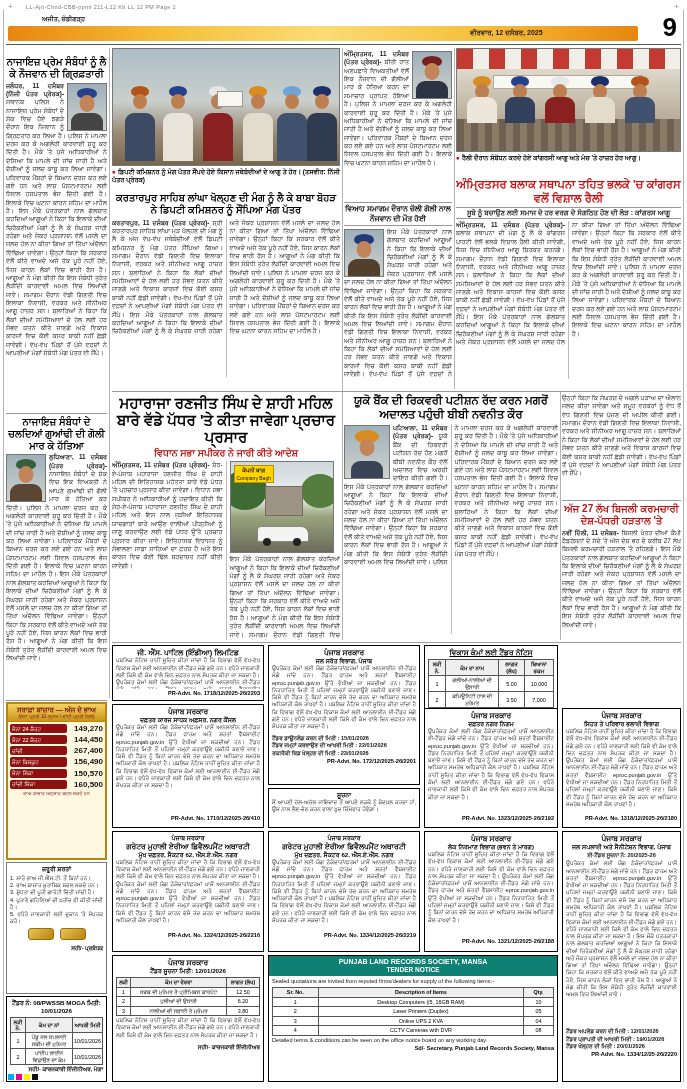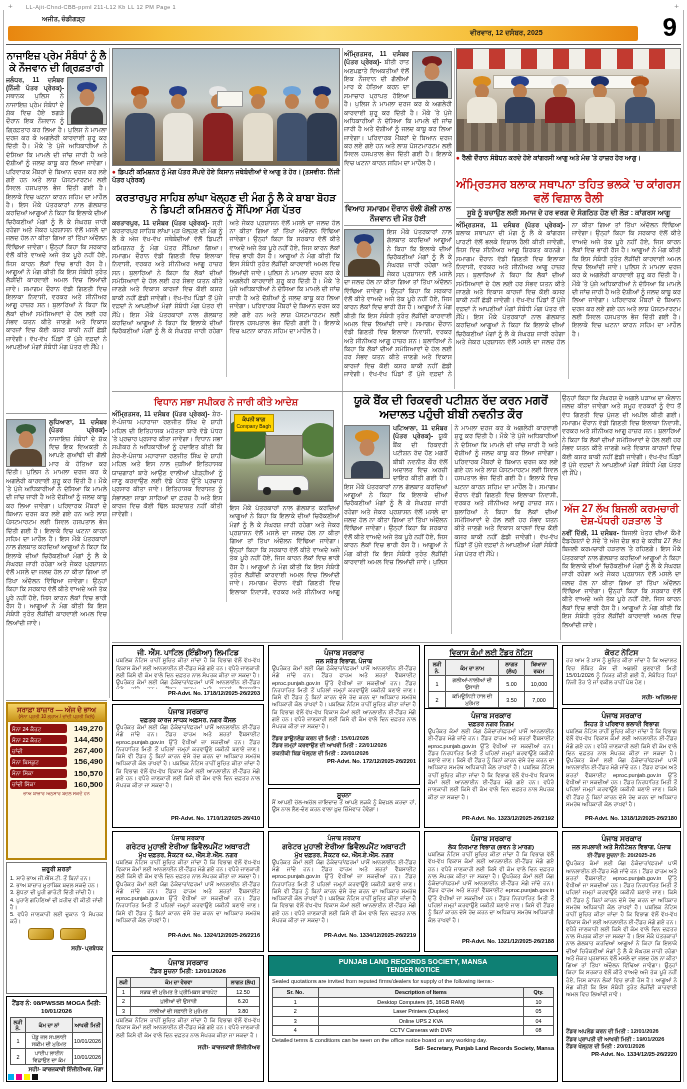--- a/index.html
+++ b/index.html
@@ -65,21 +65,21 @@
   <div class="abs reg" style="top:2px;left:8px">+</div>
   <div class="abs reg" style="top:2px;right:8px">+</div>
   <div class="abs" style="top:4px;left:26px;font-size:5.5px;color:#777;letter-spacing:.4px">LL-Ajit-Chnd-CBB-ppml   211-L12 Kb   LL 12 PM   Page 1</div>
 
   <div class="abs" style="top:15px;left:42px;font-size:6.5px;font-weight:bold;color:#222">ਅਜੀਤ, ਚੰਡੀਗੜ੍ਹ</div>
   <div class="abs" style="top:26px;left:8px;width:630px;height:15px;background:linear-gradient(90deg,#e8860f 0%,#f6bf3a 25%,#fbdc74 50%,#f6bf3a 75%,#e8860f 100%);border-radius:2px"></div>
   <div class="abs" style="top:29px;left:470px;font-size:7px;font-weight:bold;color:#1a1a1a">ਵੀਰਵਾਰ, 12 ਦਸੰਬਰ, 2025</div>
   <div class="abs" style="top:12px;right:10px;font-size:26px;font-weight:bold;color:#000">9</div>
   <div class="rule-h" style="top:44px;left:6px;width:675px;background:#555"></div>
 
-  <div class="abs" style="top:50px;left:6px;width:101px;height:363px;overflow:hidden">
+  <div class="abs" style="top:56px;left:6px;width:101px;height:363px;overflow:hidden">
     <div class="hl h10">ਨਾਜਾਇਜ਼ ਪ੍ਰੇਮ ਸੰਬੰਧਾਂ ਨੂੰ ਲੈ ਕੇ ਨੌਜਵਾਨ ਦੀ ਗ੍ਰਿਫ਼ਤਾਰੀ</div>
     <div class="t6 jt" style="margin-top:2px">
       <div class="mini-photo">
           <span class="turban" style="background:#27408b"></span>
           <span class="head"></span>
           <span class="torso" style="background:#444"></span>
         </div>
       <span class="b">ਜਲੰਧਰ, 11 ਦਸੰਬਰ (ਨਿੱਜੀ ਪੱਤਰ ਪ੍ਰੇਰਕ)-</span>
       <span>ਸਥਾਨਕ ਪੁਲਿਸ ਨੇ ਨਾਜਾਇਜ਼ ਪ੍ਰੇਮ ਸੰਬੰਧਾਂ ਦੇ ਸ਼ੱਕ ਵਿਚ ਹੋਏ ਝਗੜੇ ਦੌਰਾਨ ਇਕ ਨੌਜਵਾਨ ਨੂੰ ਗ੍ਰਿਫ਼ਤਾਰ ਕਰ ਲਿਆ ਹੈ। ਪੁਲਿਸ ਨੇ ਮਾਮਲਾ ਦਰਜ ਕਰ ਕੇ ਅਗਲੇਰੀ ਕਾਰਵਾਈ ਸ਼ੁਰੂ ਕਰ ਦਿੱਤੀ ਹੈ। ਮੌਕੇ 'ਤੇ ਪੁੱਜੇ ਅਧਿਕਾਰੀਆਂ ਨੇ ਦੱਸਿਆ ਕਿ ਮਾਮਲੇ ਦੀ ਜਾਂਚ ਜਾਰੀ ਹੈ ਅਤੇ ਦੋਸ਼ੀਆਂ ਨੂੰ ਜਲਦ ਕਾਬੂ ਕਰ ਲਿਆ ਜਾਵੇਗਾ। ਪਰਿਵਾਰਕ ਮੈਂਬਰਾਂ ਦੇ ਬਿਆਨ ਦਰਜ ਕਰ ਲਏ ਗਏ ਹਨ ਅਤੇ ਲਾਸ਼ ਪੋਸਟਮਾਰਟਮ ਲਈ ਸਿਵਲ ਹਸਪਤਾਲ ਭੇਜ ਦਿੱਤੀ ਗਈ ਹੈ। ਇਲਾਕੇ ਵਿਚ ਘਟਨਾ ਕਾਰਨ ਸਹਿਮ ਦਾ ਮਾਹੌਲ ਹੈ। ਇਸ ਮੌਕੇ ਪੱਤਰਕਾਰਾਂ ਨਾਲ ਗੱਲਬਾਤ ਕਰਦਿਆਂ ਆਗੂਆਂ ਨੇ ਕਿਹਾ ਕਿ ਇਲਾਕੇ ਦੀਆਂ ਚਿਰੋਕਣੀਆਂ ਮੰਗਾਂ ਨੂੰ ਲੈ ਕੇ ਸੰਘਰਸ਼ ਜਾਰੀ ਰਹੇਗਾ ਅਤੇ ਜੇਕਰ ਪ੍ਰਸ਼ਾਸਨ ਵੱਲੋਂ ਮਸਲੇ ਦਾ ਜਲਦ ਹੱਲ ਨਾ ਕੀਤਾ ਗਿਆ ਤਾਂ ਤਿੱਖਾ ਅੰਦੋਲਨ ਵਿੱਢਿਆ ਜਾਵੇਗਾ। ਉਨ੍ਹਾਂ ਕਿਹਾ ਕਿ ਸਰਕਾਰ ਵੱਲੋਂ ਕੀਤੇ ਵਾਅਦੇ ਅਜੇ ਤੱਕ ਪੂਰੇ ਨਹੀਂ ਹੋਏ, ਜਿਸ ਕਾਰਨ ਲੋਕਾਂ ਵਿਚ ਭਾਰੀ ਰੋਸ ਹੈ। ਆਗੂਆਂ ਨੇ ਮੰਗ ਕੀਤੀ ਕਿ ਇਸ ਸੰਬੰਧੀ ਤੁਰੰਤ ਲੋੜੀਂਦੀ ਕਾਰਵਾਈ ਅਮਲ ਵਿਚ ਲਿਆਂਦੀ ਜਾਵੇ। ਸਮਾਗਮ ਦੌਰਾਨ ਵੱਡੀ ਗਿਣਤੀ ਵਿਚ ਇਲਾਕਾ ਨਿਵਾਸੀ, ਵਰਕਰ ਅਤੇ ਸੀਨੀਅਰ ਆਗੂ ਹਾਜ਼ਰ ਸਨ। ਬੁਲਾਰਿਆਂ ਨੇ ਕਿਹਾ ਕਿ ਲੋਕਾਂ ਦੀਆਂ ਸਮੱਸਿਆਵਾਂ ਦੇ ਹੱਲ ਲਈ ਹਰ ਸੰਭਵ ਯਤਨ ਕੀਤੇ ਜਾਣਗੇ ਅਤੇ ਵਿਕਾਸ ਕਾਰਜਾਂ ਵਿਚ ਕੋਈ ਕਸਰ ਬਾਕੀ ਨਹੀਂ ਛੱਡੀ ਜਾਵੇਗੀ। ਵੱਖ-ਵੱਖ ਪਿੰਡਾਂ ਤੋਂ ਪੁੱਜੇ ਵਫ਼ਦਾਂ ਨੇ ਆਪਣੀਆਂ ਮੰਗਾਂ ਸੰਬੰਧੀ ਮੰਗ ਪੱਤਰ ਵੀ ਸੌਂਪੇ।</span>
     </div>
@@ -186,20 +186,21 @@
   <div class="abs" style="top:178px;left:456px;width:225px;height:211px;overflow:hidden">
     <div class="hl h11 redhl">ਅੰਮ੍ਰਿਤਸਰ ਬਲਾਕ ਸਥਾਪਨਾ ਤਹਿਤ ਭਲਕੇ 'ਚ ਕਾਂਗਰਸ ਵਲੋਂ ਵਿਸ਼ਾਲ ਰੈਲੀ</div>
     <div class="deck">ਸੂਬੇ ਨੂੰ ਬਚਾਉਣ ਲਈ ਸਮਾਜ ਦੇ ਹਰ ਵਰਗ ਦੇ ਸੰਗਠਿਤ ਹੋਣ ਦੀ ਲੋੜ : ਕਾਂਗਰਸ ਆਗੂ</div>
     <div class="colwrap t6 jt" style="height:158px;overflow:hidden">
       <span class="b">ਅੰਮ੍ਰਿਤਸਰ, 11 ਦਸੰਬਰ (ਪੱਤਰ ਪ੍ਰੇਰਕ)-</span>
       <span>ਬਲਾਕ ਸਥਾਪਨਾ ਦੀ ਮੰਗ ਨੂੰ ਲੈ ਕੇ ਕਾਂਗਰਸ ਪਾਰਟੀ ਵੱਲੋਂ ਭਲਕੇ ਵਿਸ਼ਾਲ ਰੈਲੀ ਕੀਤੀ ਜਾਵੇਗੀ, ਜਿਸ ਵਿਚ ਸੀਨੀਅਰ ਆਗੂ ਸ਼ਿਰਕਤ ਕਰਨਗੇ। ਸਮਾਗਮ ਦੌਰਾਨ ਵੱਡੀ ਗਿਣਤੀ ਵਿਚ ਇਲਾਕਾ ਨਿਵਾਸੀ, ਵਰਕਰ ਅਤੇ ਸੀਨੀਅਰ ਆਗੂ ਹਾਜ਼ਰ ਸਨ। ਬੁਲਾਰਿਆਂ ਨੇ ਕਿਹਾ ਕਿ ਲੋਕਾਂ ਦੀਆਂ ਸਮੱਸਿਆਵਾਂ ਦੇ ਹੱਲ ਲਈ ਹਰ ਸੰਭਵ ਯਤਨ ਕੀਤੇ ਜਾਣਗੇ ਅਤੇ ਵਿਕਾਸ ਕਾਰਜਾਂ ਵਿਚ ਕੋਈ ਕਸਰ ਬਾਕੀ ਨਹੀਂ ਛੱਡੀ ਜਾਵੇਗੀ। ਵੱਖ-ਵੱਖ ਪਿੰਡਾਂ ਤੋਂ ਪੁੱਜੇ ਵਫ਼ਦਾਂ ਨੇ ਆਪਣੀਆਂ ਮੰਗਾਂ ਸੰਬੰਧੀ ਮੰਗ ਪੱਤਰ ਵੀ ਸੌਂਪੇ। ਇਸ ਮੌਕੇ ਪੱਤਰਕਾਰਾਂ ਨਾਲ ਗੱਲਬਾਤ ਕਰਦਿਆਂ ਆਗੂਆਂ ਨੇ ਕਿਹਾ ਕਿ ਇਲਾਕੇ ਦੀਆਂ ਚਿਰੋਕਣੀਆਂ ਮੰਗਾਂ ਨੂੰ ਲੈ ਕੇ ਸੰਘਰਸ਼ ਜਾਰੀ ਰਹੇਗਾ ਅਤੇ ਜੇਕਰ ਪ੍ਰਸ਼ਾਸਨ ਵੱਲੋਂ ਮਸਲੇ ਦਾ ਜਲਦ ਹੱਲ ਨਾ ਕੀਤਾ ਗਿਆ ਤਾਂ ਤਿੱਖਾ ਅੰਦੋਲਨ ਵਿੱਢਿਆ ਜਾਵੇਗਾ। ਉਨ੍ਹਾਂ ਕਿਹਾ ਕਿ ਸਰਕਾਰ ਵੱਲੋਂ ਕੀਤੇ ਵਾਅਦੇ ਅਜੇ ਤੱਕ ਪੂਰੇ ਨਹੀਂ ਹੋਏ, ਜਿਸ ਕਾਰਨ ਲੋਕਾਂ ਵਿਚ ਭਾਰੀ ਰੋਸ ਹੈ। ਆਗੂਆਂ ਨੇ ਮੰਗ ਕੀਤੀ ਕਿ ਇਸ ਸੰਬੰਧੀ ਤੁਰੰਤ ਲੋੜੀਂਦੀ ਕਾਰਵਾਈ ਅਮਲ ਵਿਚ ਲਿਆਂਦੀ ਜਾਵੇ। ਪੁਲਿਸ ਨੇ ਮਾਮਲਾ ਦਰਜ ਕਰ ਕੇ ਅਗਲੇਰੀ ਕਾਰਵਾਈ ਸ਼ੁਰੂ ਕਰ ਦਿੱਤੀ ਹੈ। ਮੌਕੇ 'ਤੇ ਪੁੱਜੇ ਅਧਿਕਾਰੀਆਂ ਨੇ ਦੱਸਿਆ ਕਿ ਮਾਮਲੇ ਦੀ ਜਾਂਚ ਜਾਰੀ ਹੈ ਅਤੇ ਦੋਸ਼ੀਆਂ ਨੂੰ ਜਲਦ ਕਾਬੂ ਕਰ ਲਿਆ ਜਾਵੇਗਾ। ਪਰਿਵਾਰਕ ਮੈਂਬਰਾਂ ਦੇ ਬਿਆਨ ਦਰਜ ਕਰ ਲਏ ਗਏ ਹਨ ਅਤੇ ਲਾਸ਼ ਪੋਸਟਮਾਰਟਮ ਲਈ ਸਿਵਲ ਹਸਪਤਾਲ ਭੇਜ ਦਿੱਤੀ ਗਈ ਹੈ। ਇਲਾਕੇ ਵਿਚ ਘਟਨਾ ਕਾਰਨ ਸਹਿਮ ਦਾ ਮਾਹੌਲ ਹੈ।</span>
     </div>
   </div>
 
   <div class="abs" style="top:394px;left:112px;width:228px;height:246px;overflow:hidden">
+    <div class="hl h14">ਮਹਾਰਾਜਾ ਰਣਜੀਤ ਸਿੰਘ ਦੇ ਸ਼ਾਹੀ ਮਹਿਲ ਬਾਰੇ ਵੱਡੇ ਪੱਧਰ 'ਤੇ ਕੀਤਾ ਜਾਵੇਗਾ ਪ੍ਰਚਾਰ ਪ੍ਰਸਾਰ</div>
     <div class="sub-red">ਵਿਧਾਨ ਸਭਾ ਸਪੀਕਰ ਨੇ ਜਾਰੀ ਕੀਤੇ ਆਦੇਸ਼</div>
     <div class="colwrap t6 jt" style="height:192px;overflow:hidden">
       <span class="b">ਅੰਮ੍ਰਿਤਸਰ, 11 ਦਸੰਬਰ (ਪੱਤਰ ਪ੍ਰੇਰਕ)-</span>
       <span>ਸ਼ੇਰ-ਏ-ਪੰਜਾਬ ਮਹਾਰਾਜਾ ਰਣਜੀਤ ਸਿੰਘ ਦੇ ਸ਼ਾਹੀ ਮਹਿਲ ਦੀ ਇਤਿਹਾਸਕ ਮਹੱਤਤਾ ਬਾਰੇ ਵੱਡੇ ਪੱਧਰ 'ਤੇ ਪ੍ਰਚਾਰ ਪ੍ਰਸਾਰ ਕੀਤਾ ਜਾਵੇਗਾ। ਵਿਧਾਨ ਸਭਾ ਸਪੀਕਰ ਨੇ ਅਧਿਕਾਰੀਆਂ ਨੂੰ ਹਦਾਇਤ ਕੀਤੀ ਕਿ ਸ਼ੇਰ-ਏ-ਪੰਜਾਬ ਮਹਾਰਾਜਾ ਰਣਜੀਤ ਸਿੰਘ ਦੇ ਸ਼ਾਹੀ ਮਹਿਲ ਅਤੇ ਇਸ ਨਾਲ ਜੁੜੀਆਂ ਇਤਿਹਾਸਕ ਯਾਦਗਾਰਾਂ ਬਾਰੇ ਆਉਣ ਵਾਲੀਆਂ ਪੀੜ੍ਹੀਆਂ ਨੂੰ ਜਾਣੂ ਕਰਵਾਉਣ ਲਈ ਵੱਡੇ ਪੱਧਰ ਉੱਤੇ ਪ੍ਰਚਾਰ ਪ੍ਰਸਾਰ ਕੀਤਾ ਜਾਵੇ। ਇਤਿਹਾਸਕ ਵਿਰਾਸਤ ਨੂੰ ਸੰਭਾਲਣਾ ਸਾਡਾ ਸਾਰਿਆਂ ਦਾ ਫ਼ਰਜ਼ ਹੈ ਅਤੇ ਇਸ ਕਾਰਜ ਵਿਚ ਕੋਈ ਢਿੱਲ ਬਰਦਾਸ਼ਤ ਨਹੀਂ ਕੀਤੀ ਜਾਵੇਗੀ।</span>
       <div style="break-inside:avoid;position:relative;width:104px;height:92px;border:1px solid #777;margin:2px 0;background:linear-gradient(180deg,#cfd8dc 0%,#eceff1 40%,#9aa57e 60%,#6b6b5a 100%);overflow:hidden">
         <div class="abs" style="left:-8px;top:8px;width:44px;height:40px;border-radius:50%;background:#3e6b34"></div>
         <div class="abs" style="right:-6px;top:12px;width:38px;height:34px;border-radius:50%;background:#557d3e"></div>
         <div class="abs" style="left:34px;top:24px;width:38px;height:30px;background:#9e9485;border:1px solid #756c5e"></div>
         <div class="abs" style="left:26px;bottom:10px;width:52px;height:16px;background:#f4f4f2;border:1px solid #888;border-radius:4px 8px 2px 2px"></div>
         <div class="abs" style="left:32px;bottom:6px;width:8px;height:8px;border-radius:50%;background:#222"></div>
@@ -232,20 +233,21 @@
     </div>
     <div class="rule-h" style="position:static;width:100%;margin:2px 0"></div>
     <div class="hl h10 redhl">ਅੱਜ 27 ਲੱਖ ਬਿਜਲੀ ਕਰਮਚਾਰੀ ਦੇਸ਼-ਪੱਧਰੀ ਹੜਤਾਲ 'ਤੇ</div>
     <div class="t6 jt" style="margin-top:2px;height:110px;overflow:hidden">
       <span class="b">ਨਵੀਂ ਦਿੱਲੀ, 11 ਦਸੰਬਰ-</span>
       <span>ਬਿਜਲੀ ਖੇਤਰ ਦੀਆਂ ਕੌਮੀ ਫੈਡਰੇਸ਼ਨਾਂ ਦੇ ਸੱਦੇ 'ਤੇ ਅੱਜ ਦੇਸ਼ ਭਰ ਦੇ ਕਰੀਬ 27 ਲੱਖ ਬਿਜਲੀ ਕਰਮਚਾਰੀ ਹੜਤਾਲ 'ਤੇ ਰਹਿਣਗੇ। ਇਸ ਮੌਕੇ ਪੱਤਰਕਾਰਾਂ ਨਾਲ ਗੱਲਬਾਤ ਕਰਦਿਆਂ ਆਗੂਆਂ ਨੇ ਕਿਹਾ ਕਿ ਇਲਾਕੇ ਦੀਆਂ ਚਿਰੋਕਣੀਆਂ ਮੰਗਾਂ ਨੂੰ ਲੈ ਕੇ ਸੰਘਰਸ਼ ਜਾਰੀ ਰਹੇਗਾ ਅਤੇ ਜੇਕਰ ਪ੍ਰਸ਼ਾਸਨ ਵੱਲੋਂ ਮਸਲੇ ਦਾ ਜਲਦ ਹੱਲ ਨਾ ਕੀਤਾ ਗਿਆ ਤਾਂ ਤਿੱਖਾ ਅੰਦੋਲਨ ਵਿੱਢਿਆ ਜਾਵੇਗਾ। ਉਨ੍ਹਾਂ ਕਿਹਾ ਕਿ ਸਰਕਾਰ ਵੱਲੋਂ ਕੀਤੇ ਵਾਅਦੇ ਅਜੇ ਤੱਕ ਪੂਰੇ ਨਹੀਂ ਹੋਏ, ਜਿਸ ਕਾਰਨ ਲੋਕਾਂ ਵਿਚ ਭਾਰੀ ਰੋਸ ਹੈ। ਆਗੂਆਂ ਨੇ ਮੰਗ ਕੀਤੀ ਕਿ ਇਸ ਸੰਬੰਧੀ ਤੁਰੰਤ ਲੋੜੀਂਦੀ ਕਾਰਵਾਈ ਅਮਲ ਵਿਚ ਲਿਆਂਦੀ ਜਾਵੇ।</span>
     </div>
   </div>
 
   <div class="abs" style="top:416px;left:6px;width:101px;height:282px;overflow:hidden">
+    <div class="hl h10">ਨਾਜਾਇਜ਼ ਸੰਬੰਧਾਂ ਦੇ ਚਲਦਿਆਂ ਗੁਆਂਢੀ ਦੀ ਗੋਲੀ ਮਾਰ ਕੇ ਹੱਤਿਆ</div>
     <div class="t6 jt" style="margin-top:2px">
       <div class="mini-photo" style="float:left;margin:1px 3px 1px 0">
           <span class="turban" style="background:#355e3b"></span>
           <span class="head"></span>
           <span class="torso" style="background:#5a4632"></span>
         </div>
       <span class="b">ਲੁਧਿਆਣਾ, 11 ਦਸੰਬਰ (ਪੱਤਰ ਪ੍ਰੇਰਕ)-</span>
       <span>ਨਾਜਾਇਜ਼ ਸੰਬੰਧਾਂ ਦੇ ਸ਼ੱਕ ਵਿਚ ਇਕ ਵਿਅਕਤੀ ਨੇ ਆਪਣੇ ਗੁਆਂਢੀ ਦੀ ਗੋਲੀ ਮਾਰ ਕੇ ਹੱਤਿਆ ਕਰ ਦਿੱਤੀ। ਪੁਲਿਸ ਨੇ ਮਾਮਲਾ ਦਰਜ ਕਰ ਕੇ ਅਗਲੇਰੀ ਕਾਰਵਾਈ ਸ਼ੁਰੂ ਕਰ ਦਿੱਤੀ ਹੈ। ਮੌਕੇ 'ਤੇ ਪੁੱਜੇ ਅਧਿਕਾਰੀਆਂ ਨੇ ਦੱਸਿਆ ਕਿ ਮਾਮਲੇ ਦੀ ਜਾਂਚ ਜਾਰੀ ਹੈ ਅਤੇ ਦੋਸ਼ੀਆਂ ਨੂੰ ਜਲਦ ਕਾਬੂ ਕਰ ਲਿਆ ਜਾਵੇਗਾ। ਪਰਿਵਾਰਕ ਮੈਂਬਰਾਂ ਦੇ ਬਿਆਨ ਦਰਜ ਕਰ ਲਏ ਗਏ ਹਨ ਅਤੇ ਲਾਸ਼ ਪੋਸਟਮਾਰਟਮ ਲਈ ਸਿਵਲ ਹਸਪਤਾਲ ਭੇਜ ਦਿੱਤੀ ਗਈ ਹੈ। ਇਲਾਕੇ ਵਿਚ ਘਟਨਾ ਕਾਰਨ ਸਹਿਮ ਦਾ ਮਾਹੌਲ ਹੈ। ਇਸ ਮੌਕੇ ਪੱਤਰਕਾਰਾਂ ਨਾਲ ਗੱਲਬਾਤ ਕਰਦਿਆਂ ਆਗੂਆਂ ਨੇ ਕਿਹਾ ਕਿ ਇਲਾਕੇ ਦੀਆਂ ਚਿਰੋਕਣੀਆਂ ਮੰਗਾਂ ਨੂੰ ਲੈ ਕੇ ਸੰਘਰਸ਼ ਜਾਰੀ ਰਹੇਗਾ ਅਤੇ ਜੇਕਰ ਪ੍ਰਸ਼ਾਸਨ ਵੱਲੋਂ ਮਸਲੇ ਦਾ ਜਲਦ ਹੱਲ ਨਾ ਕੀਤਾ ਗਿਆ ਤਾਂ ਤਿੱਖਾ ਅੰਦੋਲਨ ਵਿੱਢਿਆ ਜਾਵੇਗਾ। ਉਨ੍ਹਾਂ ਕਿਹਾ ਕਿ ਸਰਕਾਰ ਵੱਲੋਂ ਕੀਤੇ ਵਾਅਦੇ ਅਜੇ ਤੱਕ ਪੂਰੇ ਨਹੀਂ ਹੋਏ, ਜਿਸ ਕਾਰਨ ਲੋਕਾਂ ਵਿਚ ਭਾਰੀ ਰੋਸ ਹੈ। ਆਗੂਆਂ ਨੇ ਮੰਗ ਕੀਤੀ ਕਿ ਇਸ ਸੰਬੰਧੀ ਤੁਰੰਤ ਲੋੜੀਂਦੀ ਕਾਰਵਾਈ ਅਮਲ ਵਿਚ ਲਿਆਂਦੀ ਜਾਵੇ।</span>
     </div>
   </div>
@@ -465,25 +467,20 @@
     <div class="pr">PR-Advt. No. 1323/12/2025-26/2192</div>
   </div>
 
   <div class="box" style="top:831px;left:424px;width:134px;height:121px">
     <div class="bt">ਪੰਜਾਬ ਸਰਕਾਰ</div>
     <div class="bs">ਲੋਕ ਨਿਰਮਾਣ ਵਿਭਾਗ (ਭਵਨ ਤੇ ਮਾਰਗ)</div>
     <div class="t5 jt" style="height:86px;overflow:hidden">ਪਬਲਿਕ ਨੋਟਿਸ ਰਾਹੀਂ ਸੂਚਿਤ ਕੀਤਾ ਜਾਂਦਾ ਹੈ ਕਿ ਵਿਭਾਗ ਵੱਲੋਂ ਵੱਖ-ਵੱਖ ਵਿਕਾਸ ਕੰਮਾਂ ਲਈ ਆਨਲਾਈਨ ਈ-ਟੈਂਡਰ ਮੰਗੇ ਗਏ ਹਨ। ਵਧੇਰੇ ਜਾਣਕਾਰੀ ਲਈ ਕਿਸੇ ਵੀ ਕੰਮ ਵਾਲੇ ਦਿਨ ਦਫ਼ਤਰ ਨਾਲ ਸੰਪਰਕ ਕੀਤਾ ਜਾ ਸਕਦਾ ਹੈ। ਉਪਰੋਕਤ ਕੰਮਾਂ ਲਈ ਯੋਗ ਠੇਕੇਦਾਰਾਂ/ਫ਼ਰਮਾਂ ਪਾਸੋਂ ਆਨਲਾਈਨ ਈ-ਟੈਂਡਰ ਮੰਗੇ ਜਾਂਦੇ ਹਨ। ਟੈਂਡਰ ਫਾਰਮ ਅਤੇ ਸ਼ਰਤਾਂ ਵੈੱਬਸਾਈਟ eproc.punjab.gov.in ਉੱਤੇ ਵੇਖੀਆਂ ਜਾ ਸਕਦੀਆਂ ਹਨ। ਟੈਂਡਰ ਨਿਰਧਾਰਿਤ ਮਿਤੀ ਤੋਂ ਪਹਿਲਾਂ ਜਮ੍ਹਾਂ ਕਰਵਾਉਣੇ ਯਕੀਨੀ ਬਣਾਏ ਜਾਣ। ਕਿਸੇ ਵੀ ਟੈਂਡਰ ਨੂੰ ਬਿਨਾਂ ਕਾਰਨ ਦੱਸੇ ਰੱਦ ਕਰਨ ਦਾ ਅਧਿਕਾਰ ਸਮਰੱਥ ਅਧਿਕਾਰੀ ਕੋਲ ਰਾਖਵਾਂ ਹੈ।</div>
     <div class="pr">PR-Advt. No. 1321/12/2025-26/2188</div>
   </div>
 
-  <div class="box" style="top:645px;left:562px;width:119px;height:60px">
-    <div class="bt">ਕੋਰਟ ਨੋਟਿਸ</div>
-    <div class="t5 jt" style="height:36px;overflow:hidden">ਹਰ ਆਮ ਤੇ ਖ਼ਾਸ ਨੂੰ ਸੂਚਿਤ ਕੀਤਾ ਜਾਂਦਾ ਹੈ ਕਿ ਅਦਾਲਤ ਵਿਚ ਲੰਬਿਤ ਕੇਸ ਦੀ ਅਗਲੀ ਸੁਣਵਾਈ ਮਿਤੀ 15/01/2026 ਨੂੰ ਨਿਯਤ ਕੀਤੀ ਗਈ ਹੈ, ਸੰਬੰਧਿਤ ਧਿਰਾਂ ਨਿੱਜੀ ਤੌਰ 'ਤੇ ਜਾਂ ਵਕੀਲ ਰਾਹੀਂ ਪੇਸ਼ ਹੋਣ।</div>
-    <div class="pr">ਸਹੀ/- ਅਹਿਲਮਦ</div>
-  </div>
 
   <div class="box" style="top:708px;left:562px;width:119px;height:120px">
     <div class="bt">ਪੰਜਾਬ ਸਰਕਾਰ</div>
     <div class="bs">ਸਿਹਤ ਤੇ ਪਰਿਵਾਰ ਭਲਾਈ ਵਿਭਾਗ</div>
     <div class="t5 jt" style="height:86px;overflow:hidden">ਪਬਲਿਕ ਨੋਟਿਸ ਰਾਹੀਂ ਸੂਚਿਤ ਕੀਤਾ ਜਾਂਦਾ ਹੈ ਕਿ ਵਿਭਾਗ ਵੱਲੋਂ ਵੱਖ-ਵੱਖ ਵਿਕਾਸ ਕੰਮਾਂ ਲਈ ਆਨਲਾਈਨ ਈ-ਟੈਂਡਰ ਮੰਗੇ ਗਏ ਹਨ। ਵਧੇਰੇ ਜਾਣਕਾਰੀ ਲਈ ਕਿਸੇ ਵੀ ਕੰਮ ਵਾਲੇ ਦਿਨ ਦਫ਼ਤਰ ਨਾਲ ਸੰਪਰਕ ਕੀਤਾ ਜਾ ਸਕਦਾ ਹੈ। ਉਪਰੋਕਤ ਕੰਮਾਂ ਲਈ ਯੋਗ ਠੇਕੇਦਾਰਾਂ/ਫ਼ਰਮਾਂ ਪਾਸੋਂ ਆਨਲਾਈਨ ਈ-ਟੈਂਡਰ ਮੰਗੇ ਜਾਂਦੇ ਹਨ। ਟੈਂਡਰ ਫਾਰਮ ਅਤੇ ਸ਼ਰਤਾਂ ਵੈੱਬਸਾਈਟ eproc.punjab.gov.in ਉੱਤੇ ਵੇਖੀਆਂ ਜਾ ਸਕਦੀਆਂ ਹਨ। ਟੈਂਡਰ ਨਿਰਧਾਰਿਤ ਮਿਤੀ ਤੋਂ ਪਹਿਲਾਂ ਜਮ੍ਹਾਂ ਕਰਵਾਉਣੇ ਯਕੀਨੀ ਬਣਾਏ ਜਾਣ। ਕਿਸੇ ਵੀ ਟੈਂਡਰ ਨੂੰ ਬਿਨਾਂ ਕਾਰਨ ਦੱਸੇ ਰੱਦ ਕਰਨ ਦਾ ਅਧਿਕਾਰ ਸਮਰੱਥ ਅਧਿਕਾਰੀ ਕੋਲ ਰਾਖਵਾਂ ਹੈ।</div>
     <div class="pr">PR-Advt. No. 1318/12/2025-26/2180</div>
   </div>
 
   <div class="box" style="top:831px;left:562px;width:119px;height:251px">
     <div class="bt">ਪੰਜਾਬ ਸਰਕਾਰ</div>

